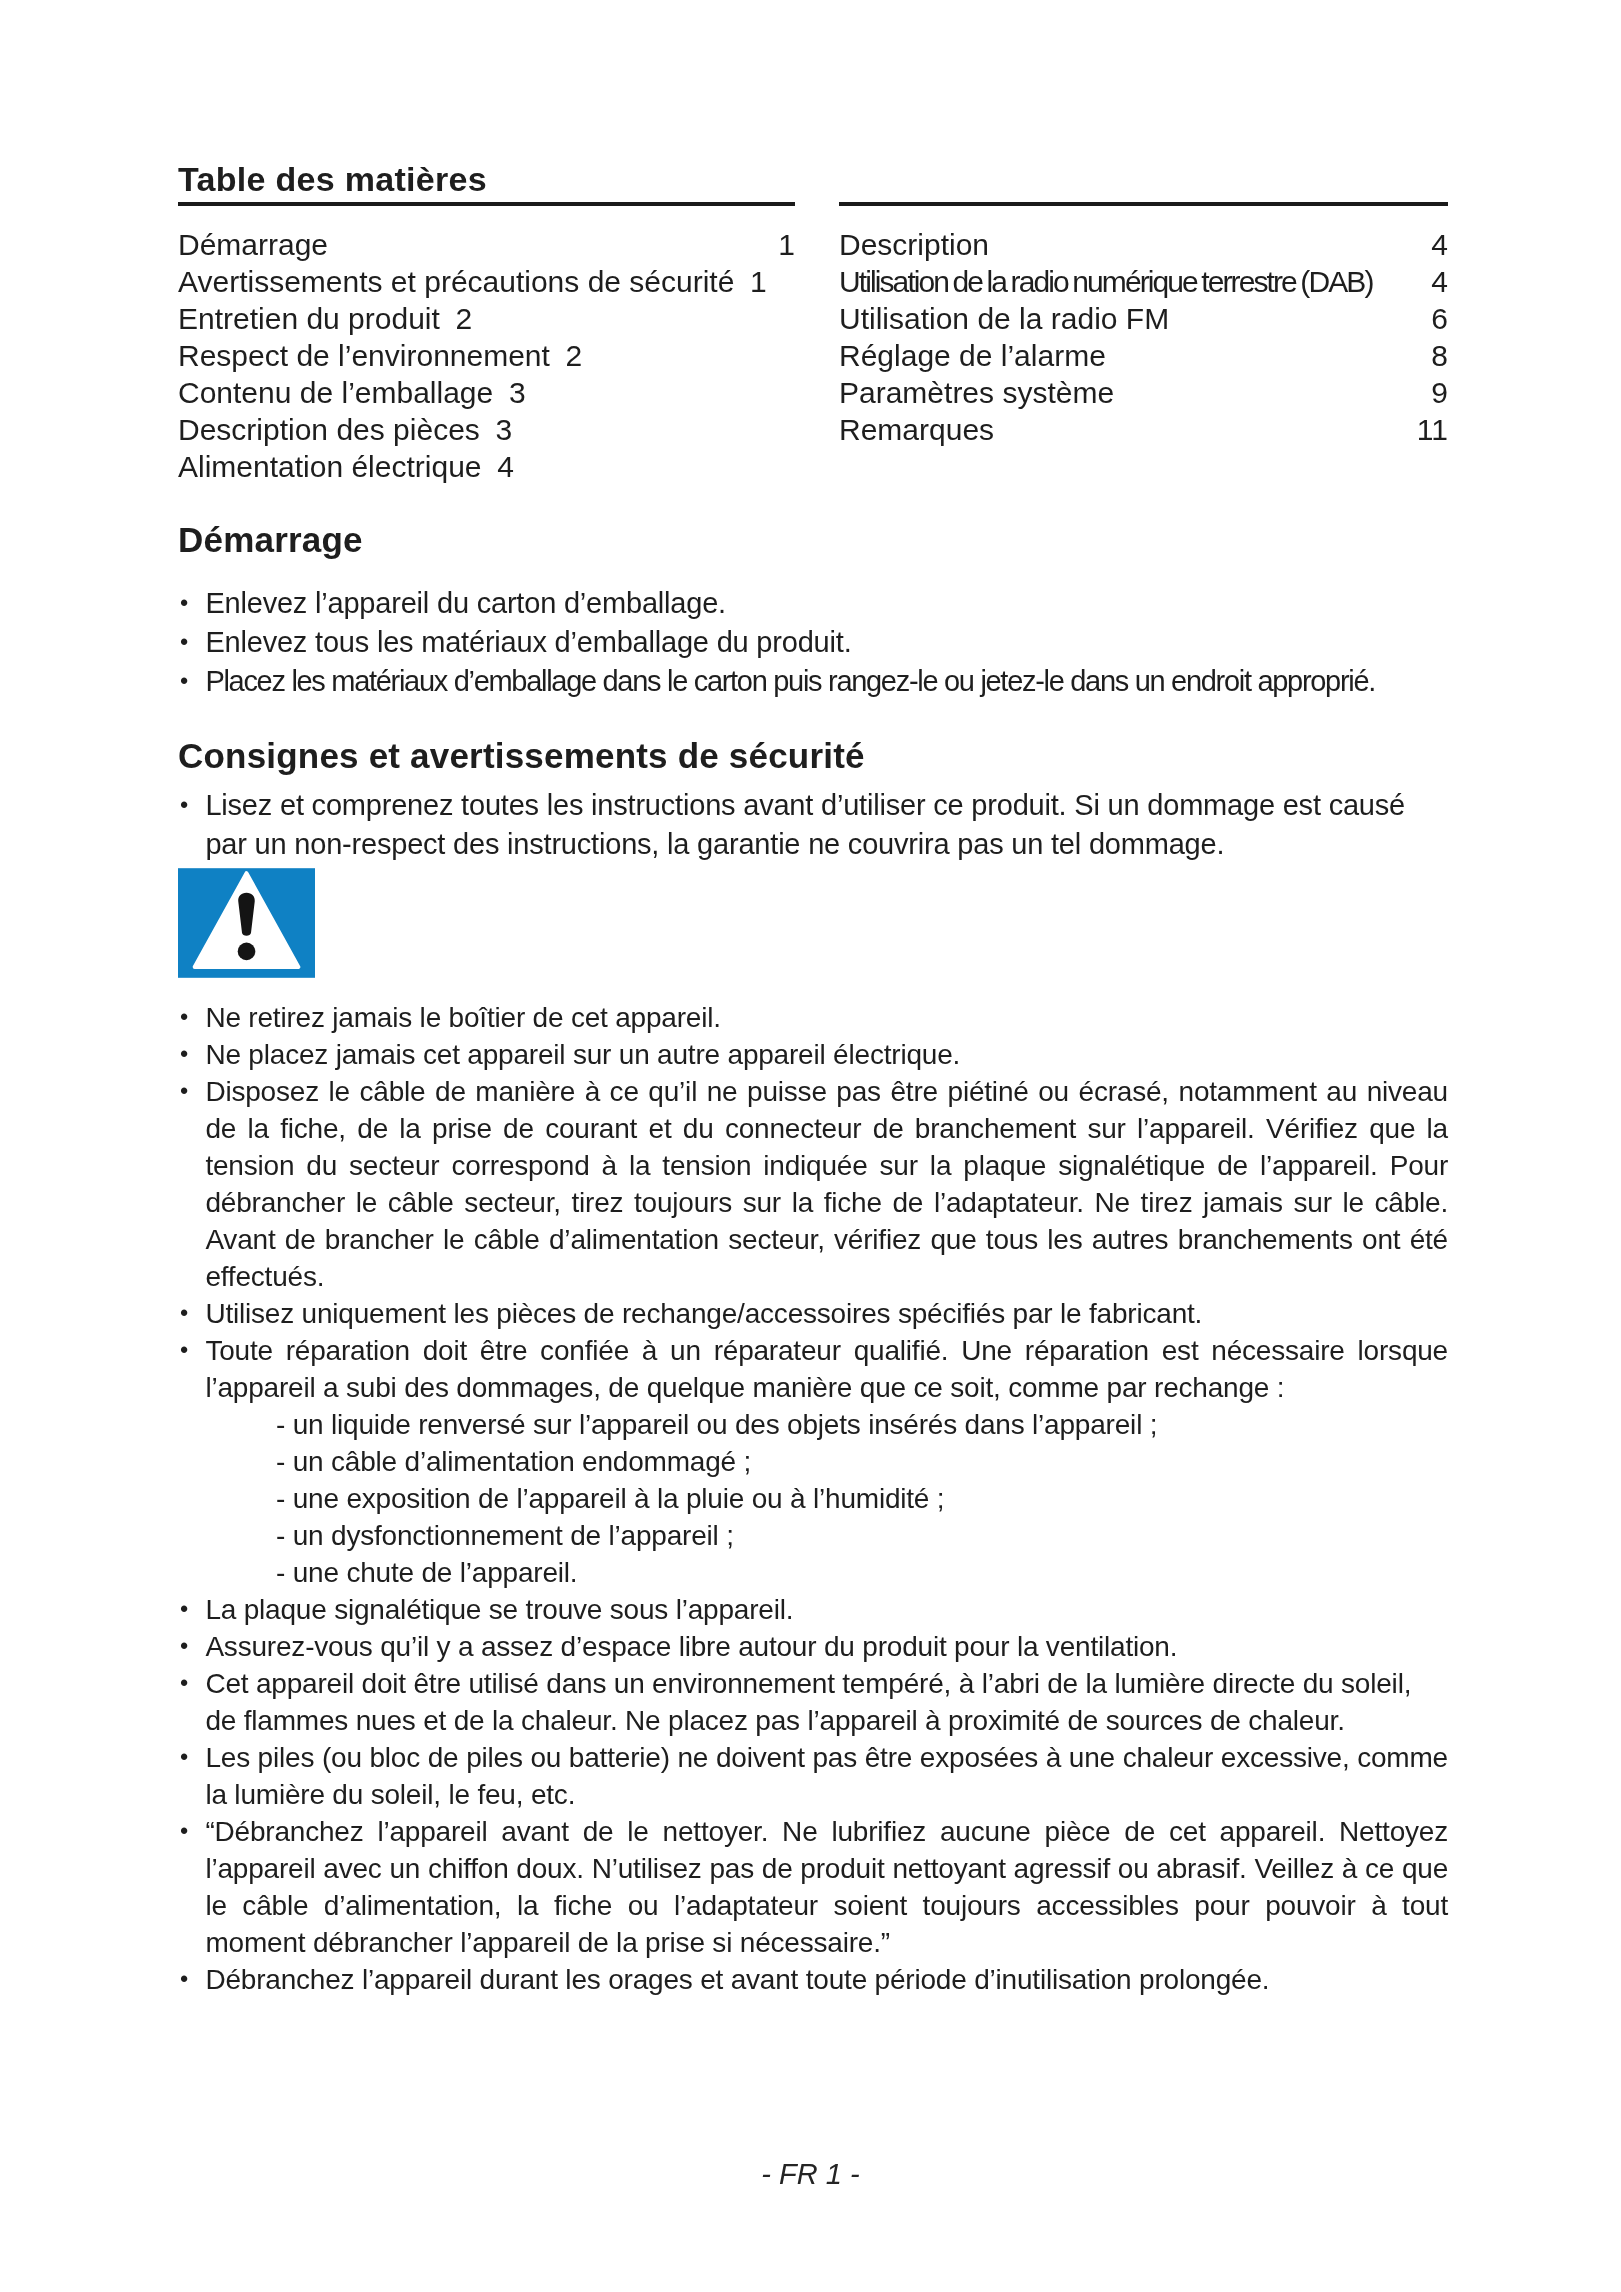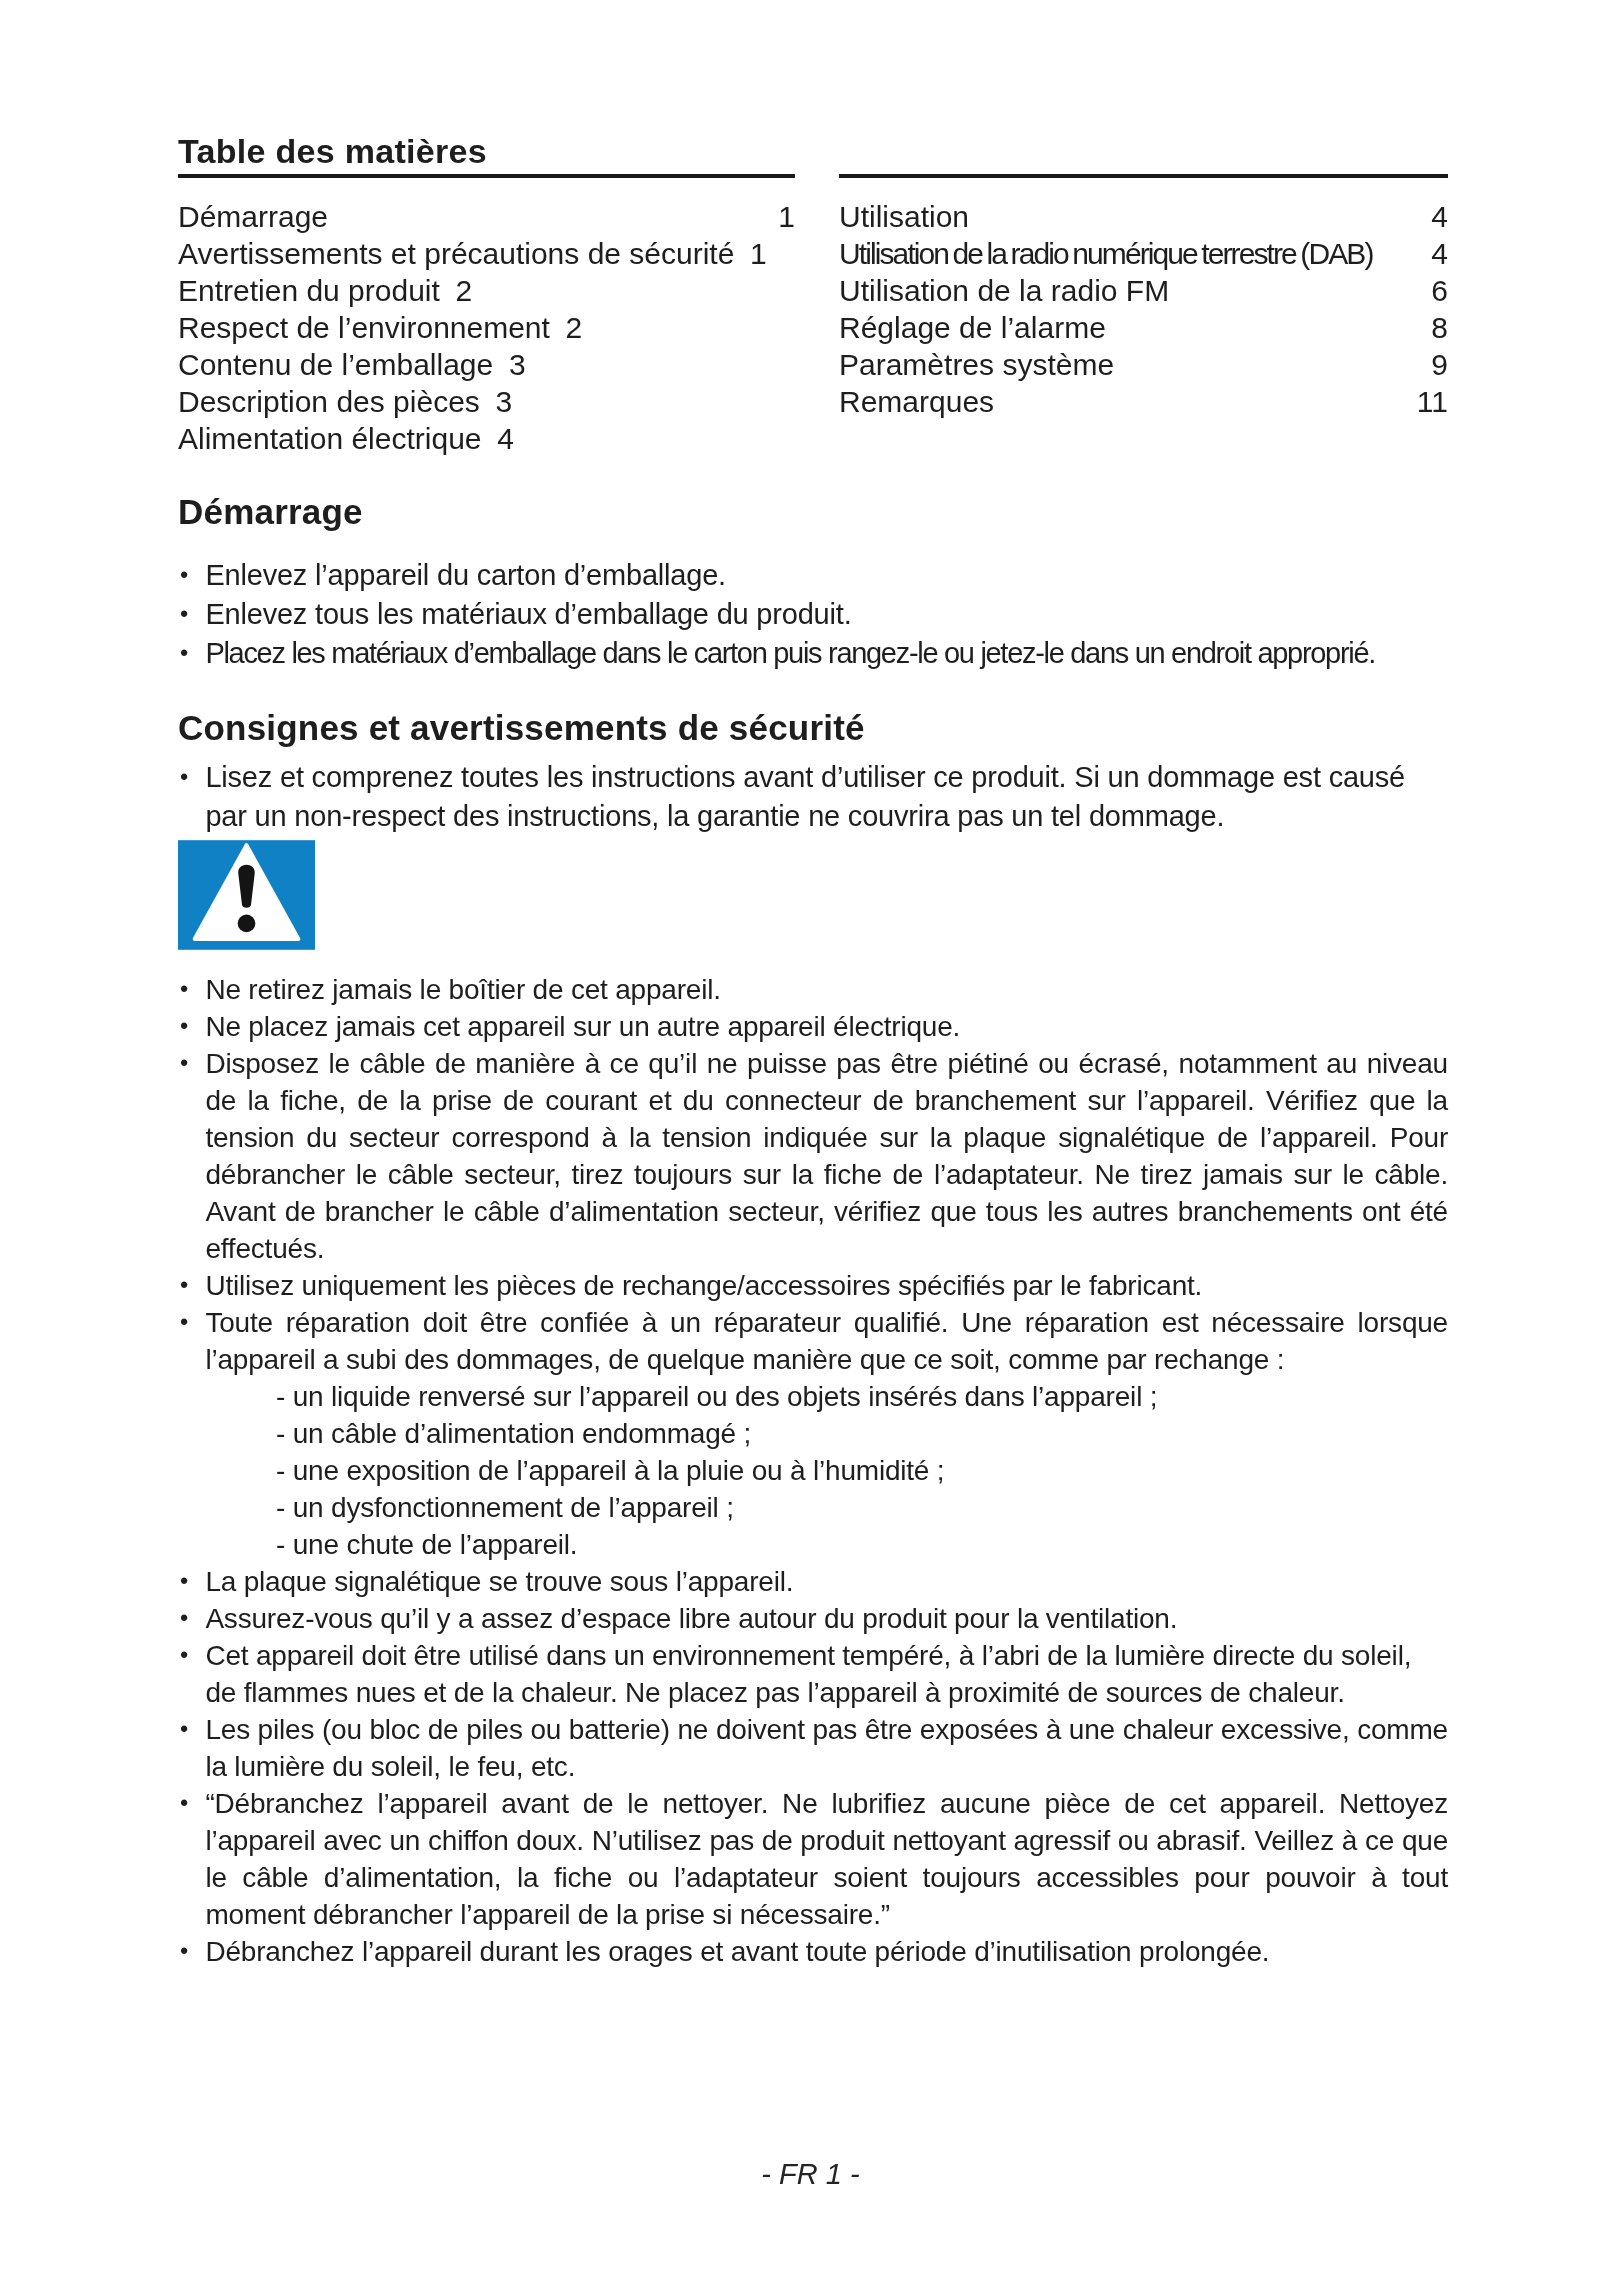--- a/index.html
+++ b/index.html
@@ -4,21 +4,21 @@
 <style>
   html,body{margin:0;padding:0;background:#ffffff;}
   .page{
     position:relative;
     width:1621px;height:2293px;
     background:#ffffff;
     font-family:"Liberation Sans", sans-serif;
     color:#1e1e1e;
     overflow:hidden;
   }
-  .content{position:absolute;left:178px;top:131px;width:1270px;}
+  .content{position:absolute;left:178px;top:159px;width:1270px;}
 
   
   .toc{display:flex;gap:44px;}
   .toc-col{display:flex;flex-direction:column;}
   .toc-col.leftcol{width:617px;}
   .toc-col.rightcol{width:609px;}
   .toc-title{
     margin:0;font-size:34px;line-height:41px;font-weight:bold;
     letter-spacing:0.3px;
   }
@@ -101,21 +101,21 @@
               <span class="label">Alimentation électrique</span>
               <span class="pg inline">4</span>
             </div>
           </div>
       </div>
       <div class="toc-col rightcol">
         <div class="h1-spacer"></div>
         <div class="rule"></div>
         <div class="toc-list" id="toc-right">
             <div class="toc-row">
-              <span class="label">Utilisation</span>
+              <span class="label">Description</span>
               <span class="pg right">4</span>
             </div>
             <div class="toc-row">
               <span class="label toc-condensed">Utilisation de la radio numérique terrestre (DAB)</span>
               <span class="pg right">4</span>
             </div>
             <div class="toc-row">
               <span class="label">Utilisation de la radio FM</span>
               <span class="pg right">6</span>
             </div>

